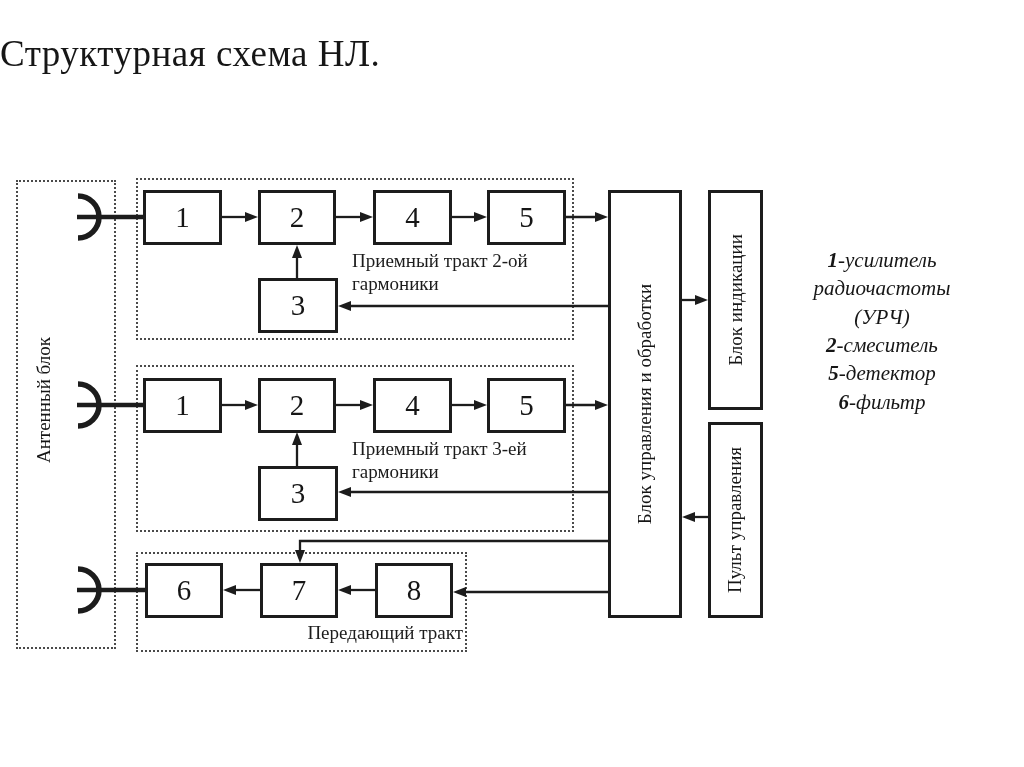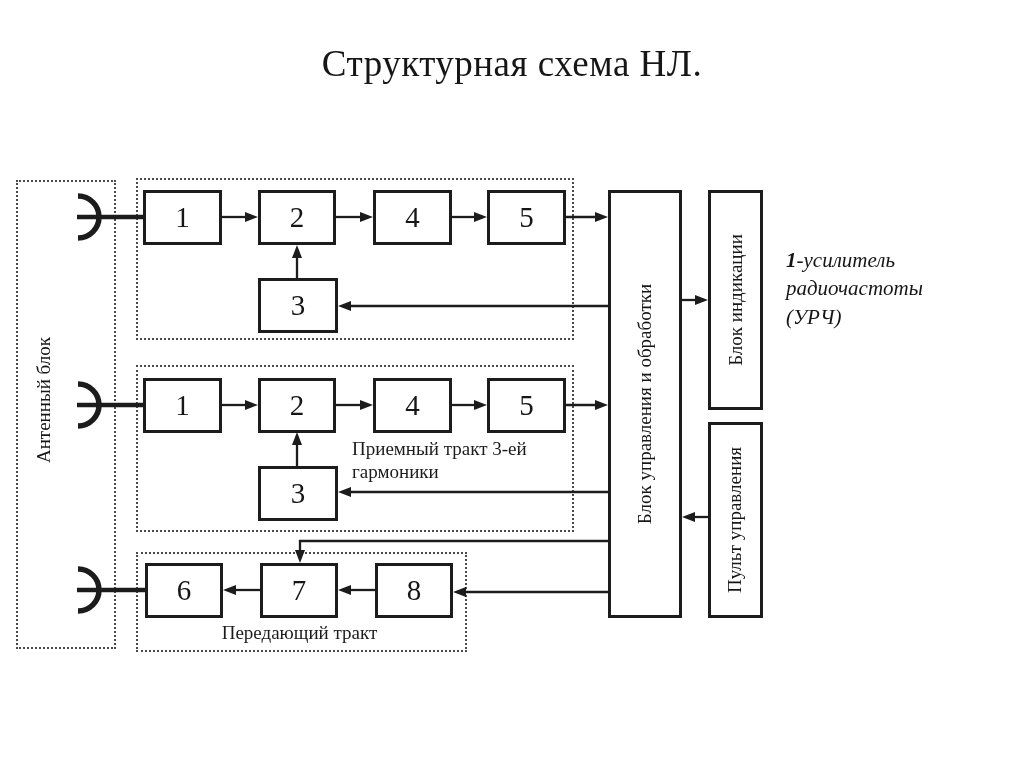--- a/index.html
+++ b/index.html
@@ -1,21 +1,21 @@
 <!DOCTYPE html>
 <html><head>
 <meta charset="utf-8">
 <style>
   html,body{margin:0;padding:0;background:#fff;}
   .stage{
     position:relative;width:1024px;height:767px;background:#ffffff;
     font-family:"Liberation Serif","DejaVu Serif",serif;color:#111;overflow:hidden;
   }
   .title{
-    position:absolute;left:0;top:42px;width:1024px;text-align:center;
+    position:absolute;left:0;top:32px;width:1024px;
     font-size:37px;letter-spacing:0.5px;color:#161616;
   }
   
   .dotbox{position:absolute;border:2px dotted #4a4a4a;z-index:1;background:transparent;}
   .antenna-box{left:16px;top:180px;width:96px;height:465px;}
   .rx1-box{left:136px;top:178px;width:434px;height:158px;}
   .rx2-box{left:136px;top:365px;width:434px;height:163px;}
   .tx-box{left:136px;top:552px;width:327px;height:96px;}
   
   .wires{position:absolute;left:0;top:0;width:1024px;height:767px;z-index:2;pointer-events:none;}
@@ -39,29 +39,29 @@
   .b7{left:260px;top:563px;width:78px;height:55px;}
   .b8{left:375px;top:563px;width:78px;height:55px;}
   .control{left:608px;top:190px;width:74px;height:428px;}
   .indication{left:708px;top:190px;width:55px;height:220px;}
   .panel{left:708px;top:422px;width:55px;height:196px;}
   .vtext{transform:rotate(-90deg);white-space:nowrap;font-size:19px;color:#161616;}
   
   .grouplabel{position:absolute;z-index:4;font-size:19px;line-height:1.22;color:#1c1c1c;}
   .rx1-label{left:352px;top:249px;width:212px;}
   .rx2-label{left:352px;top:437px;width:212px;}
-  .tx-label{left:136px;top:621px;width:327px;text-align:center;}
+  .tx-label{left:136px;top:621px;width:327px;text-align:right;}
   .antenna-label-wrap{
     position:absolute;left:16px;top:180px;width:56px;height:440px;z-index:4;
     display:flex;align-items:center;justify-content:center;
   }
   
   .legend{
     position:absolute;left:786px;top:246px;width:192px;z-index:4;
-    font-size:21px;font-style:italic;line-height:1.35;color:#161616;
+    font-size:21px;font-style:italic;line-height:1.35;color:#161616;text-align:center;
   }
   .legend-item b{font-weight:bold;}
 </style>
 </head>
 <body>
 
 <div class="stage">
 
   <div class="title">Структурная схема НЛ.</div>
 
@@ -177,23 +177,27 @@
   <div class="block control">
     <span class="vtext">Блок управления и обработки</span>
   </div>
   <div class="block indication">
     <span class="vtext">Блок индикации</span>
   </div>
   <div class="block panel">
     <span class="vtext">Пульт управления</span>
   </div>
 
+  <div class="grouplabel rx1-label">Приемный тракт 2-ой гармоники</div>
   <div class="grouplabel rx2-label">Приемный тракт 3-ей гармоники</div>
   <div class="grouplabel tx-label">Передающий тракт</div>
   <div class="antenna-label-wrap">
     <span class="vtext">Антенный блок</span>
   </div>
 
   <div class="legend">
     <div class="legend-item"><b>1</b><span>-усилитель радиочастоты (УРЧ)</span></div>
+    <div class="legend-item"><b>2</b><span>-смеситель</span></div>
+    <div class="legend-item"><b>5</b><span>-детектор</span></div>
+    <div class="legend-item"><b>6</b><span>-фильтр</span></div>
   </div>
 
 </div>
 
 </body></html>

